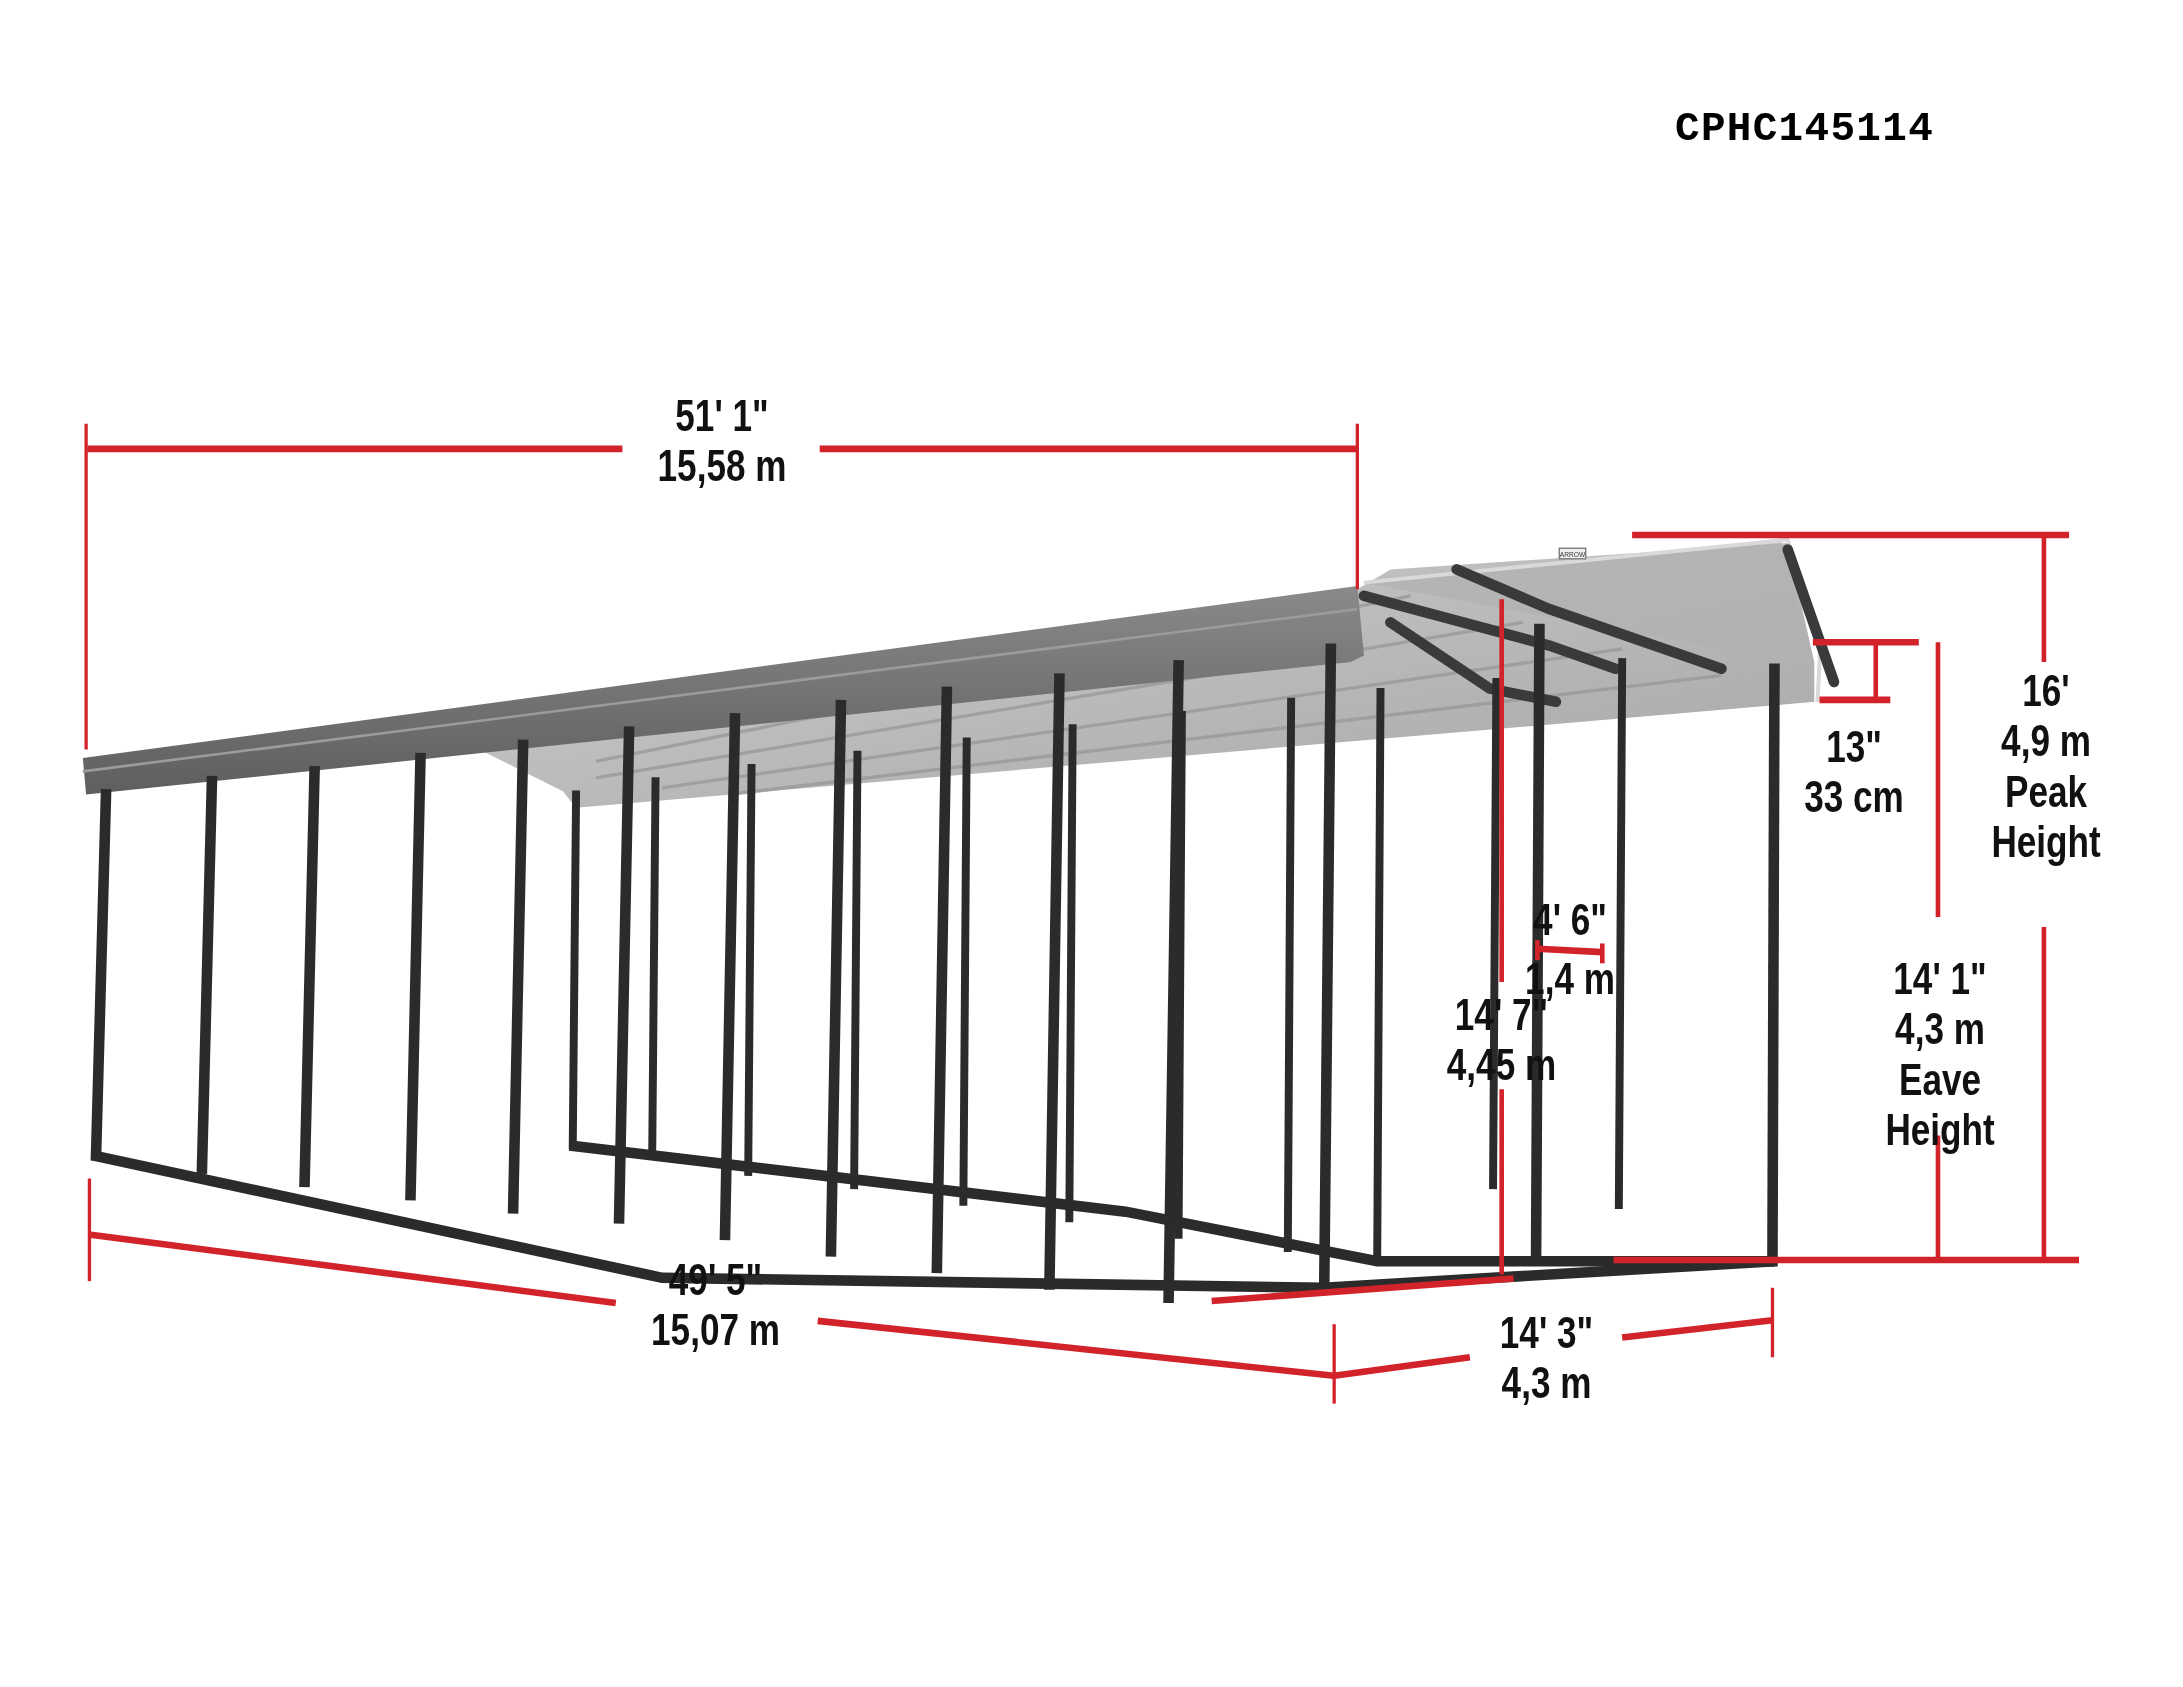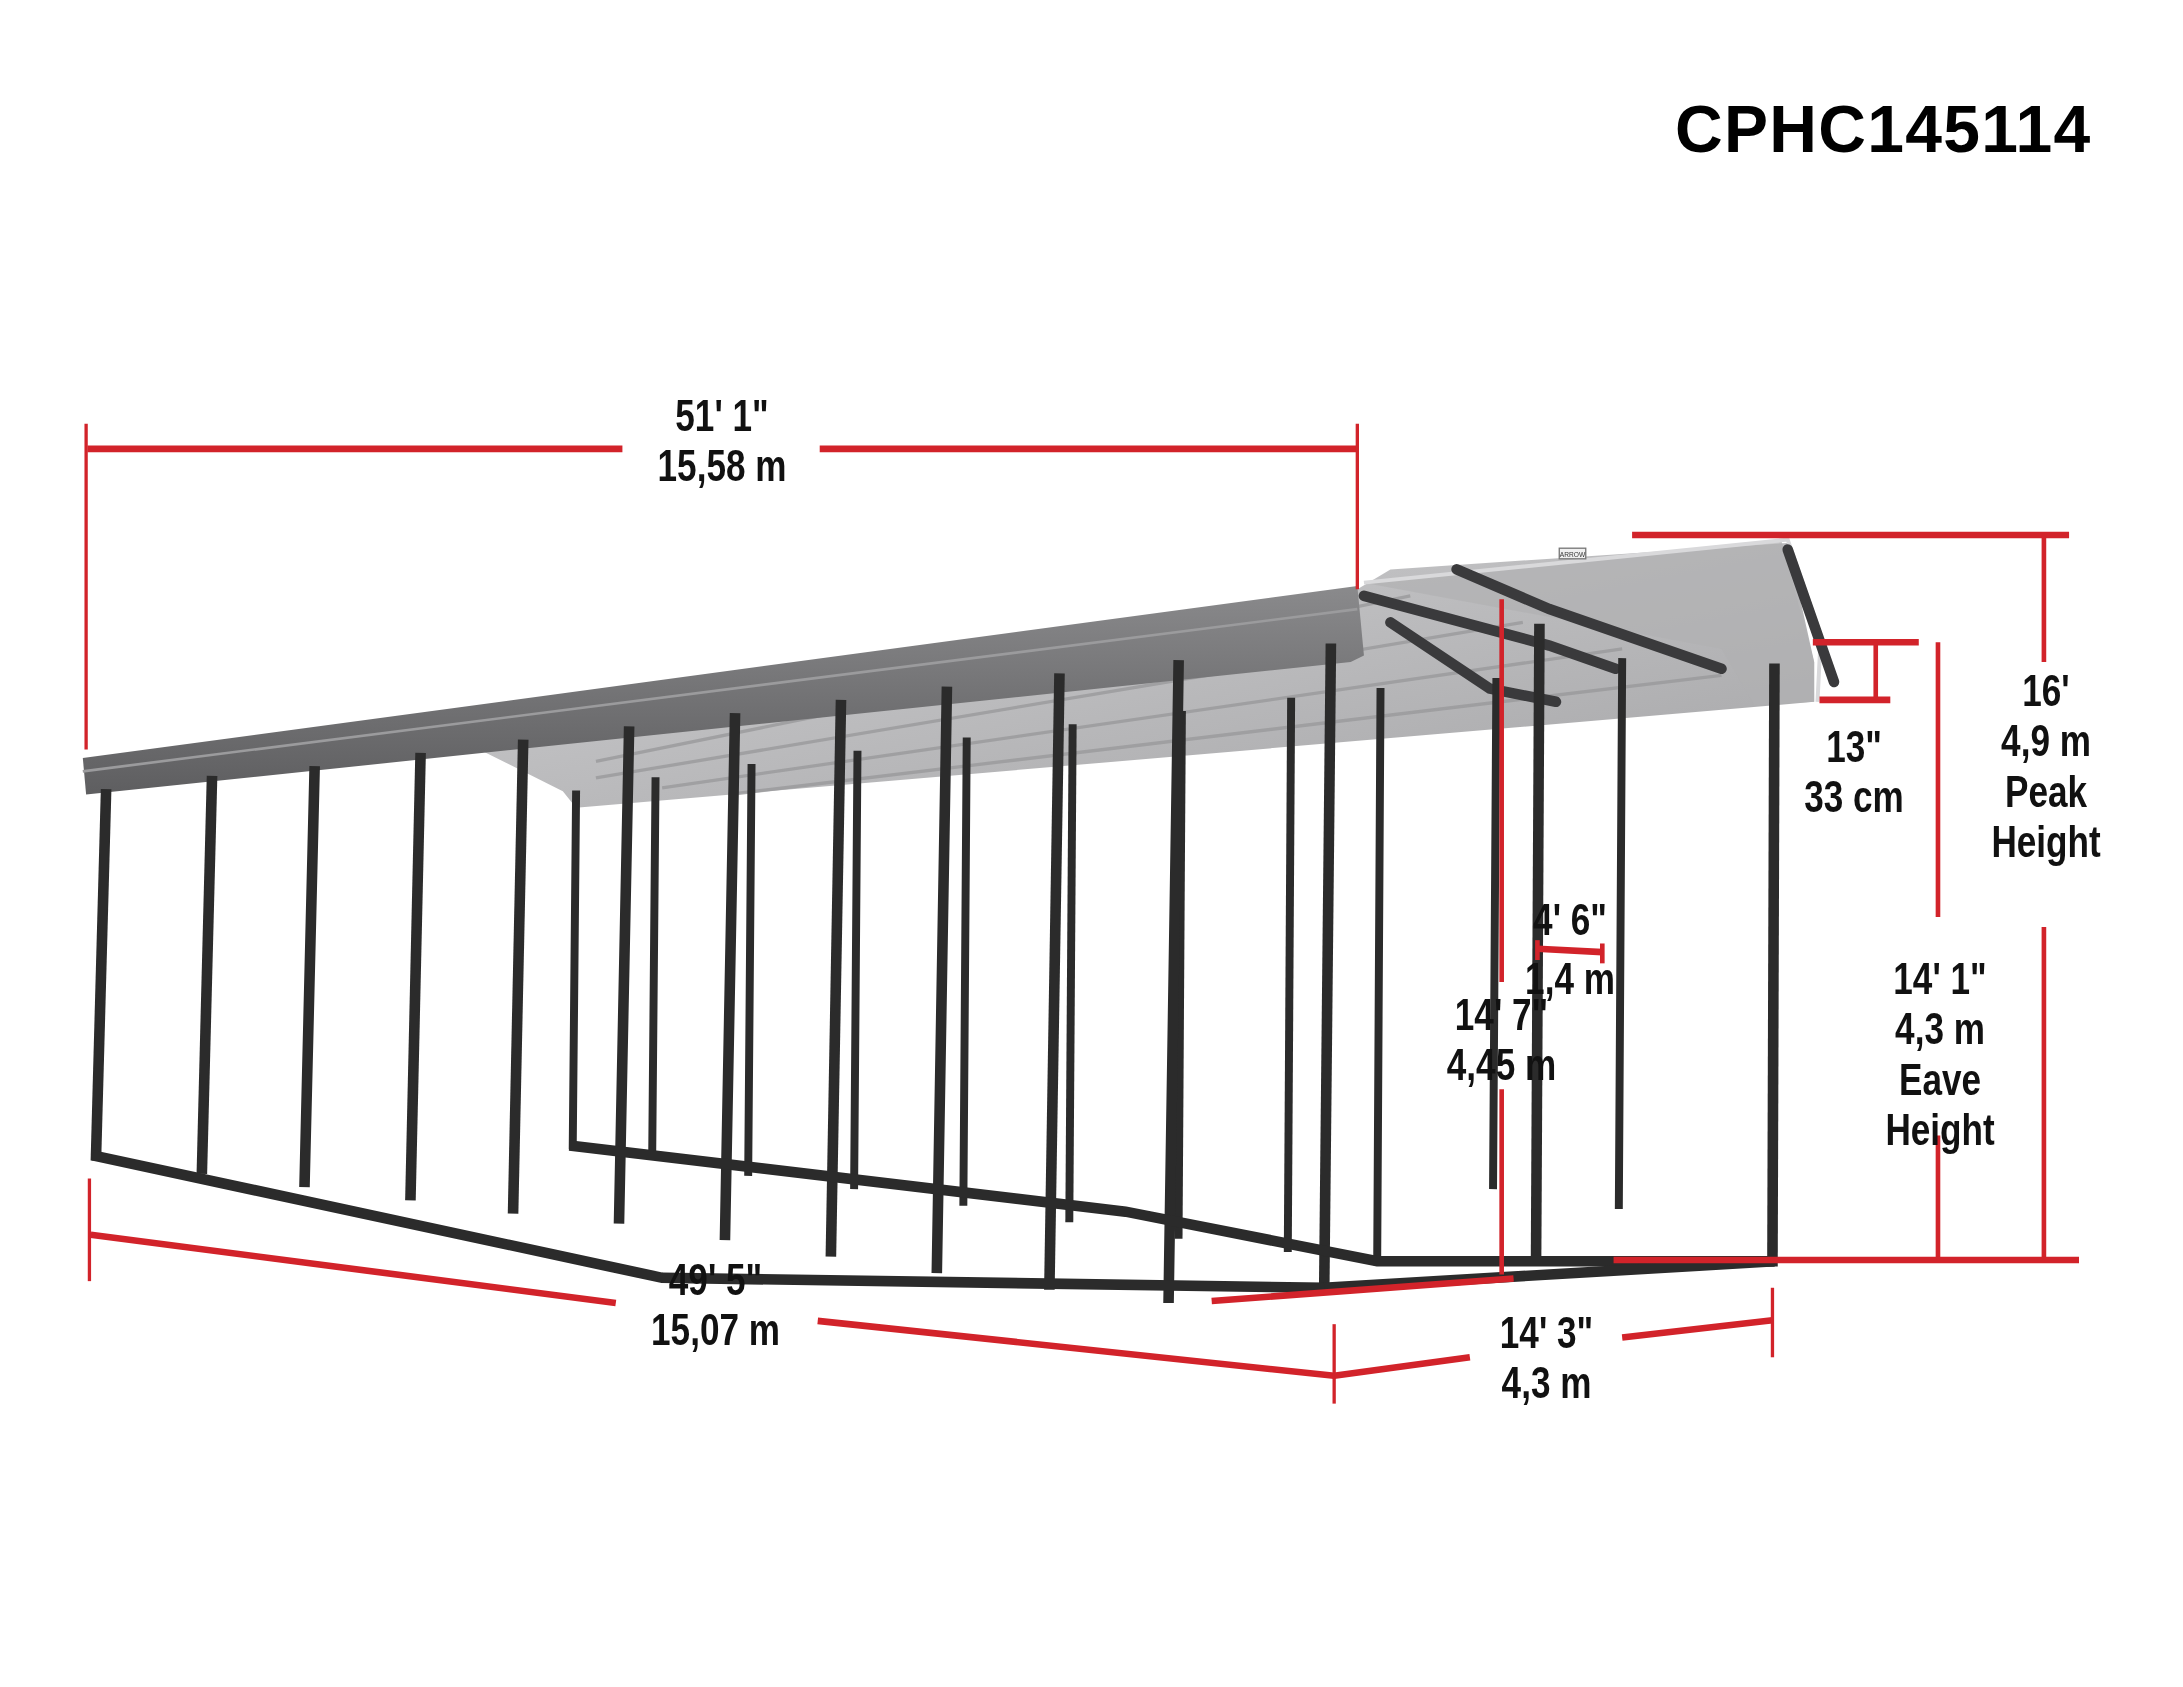--- a/index.html
+++ b/index.html
@@ -1,18 +1,18 @@
 <!DOCTYPE html>
 <html style="font-size:10.6px"><head>
 <meta charset="utf-8">
 <style>
   html, body { margin:0; padding:0; background:#ffffff; }
   body { width:2183px; height:1687px; overflow:hidden; position:relative; font-family:"Liberation Sans", sans-serif; }
   #canvas { position:absolute; left:0; top:0; width:2183px; height:1687px; }
-  .model-title { position:absolute; left:1675px; top:93px; width:424px; height:73px; font-family:Liberation Sans, sans-serif; font-weight:bold; font-size:66px; color:#000; letter-spacing:1.3px; line-height:73px; white-space:nowrap; }
+  .model-title { position:absolute; left:1675px; top:93px; width:424px; height:73px; font-family:Liberation Mono, monospace; font-weight:bold; font-size:41px; color:#000; letter-spacing:1.3px; line-height:73px; white-space:nowrap; }
   .dim { position:absolute; font-family:"Liberation Sans", sans-serif; font-weight:bold; color:#111; text-align:center; transform:scaleX(0.78); transform-origin:center top; line-height:1.12; white-space:nowrap; }
   .dim span { display:block; }
   .fs70 { font-size:45px; }
 </style>
 </head>
 <body>
 
 <svg id="canvas" viewBox="0 0 3297 2548" xmlns="http://www.w3.org/2000/svg">
   <defs>
     <linearGradient id="roofOuter" x1="0" y1="0" x2="0" y2="1">

